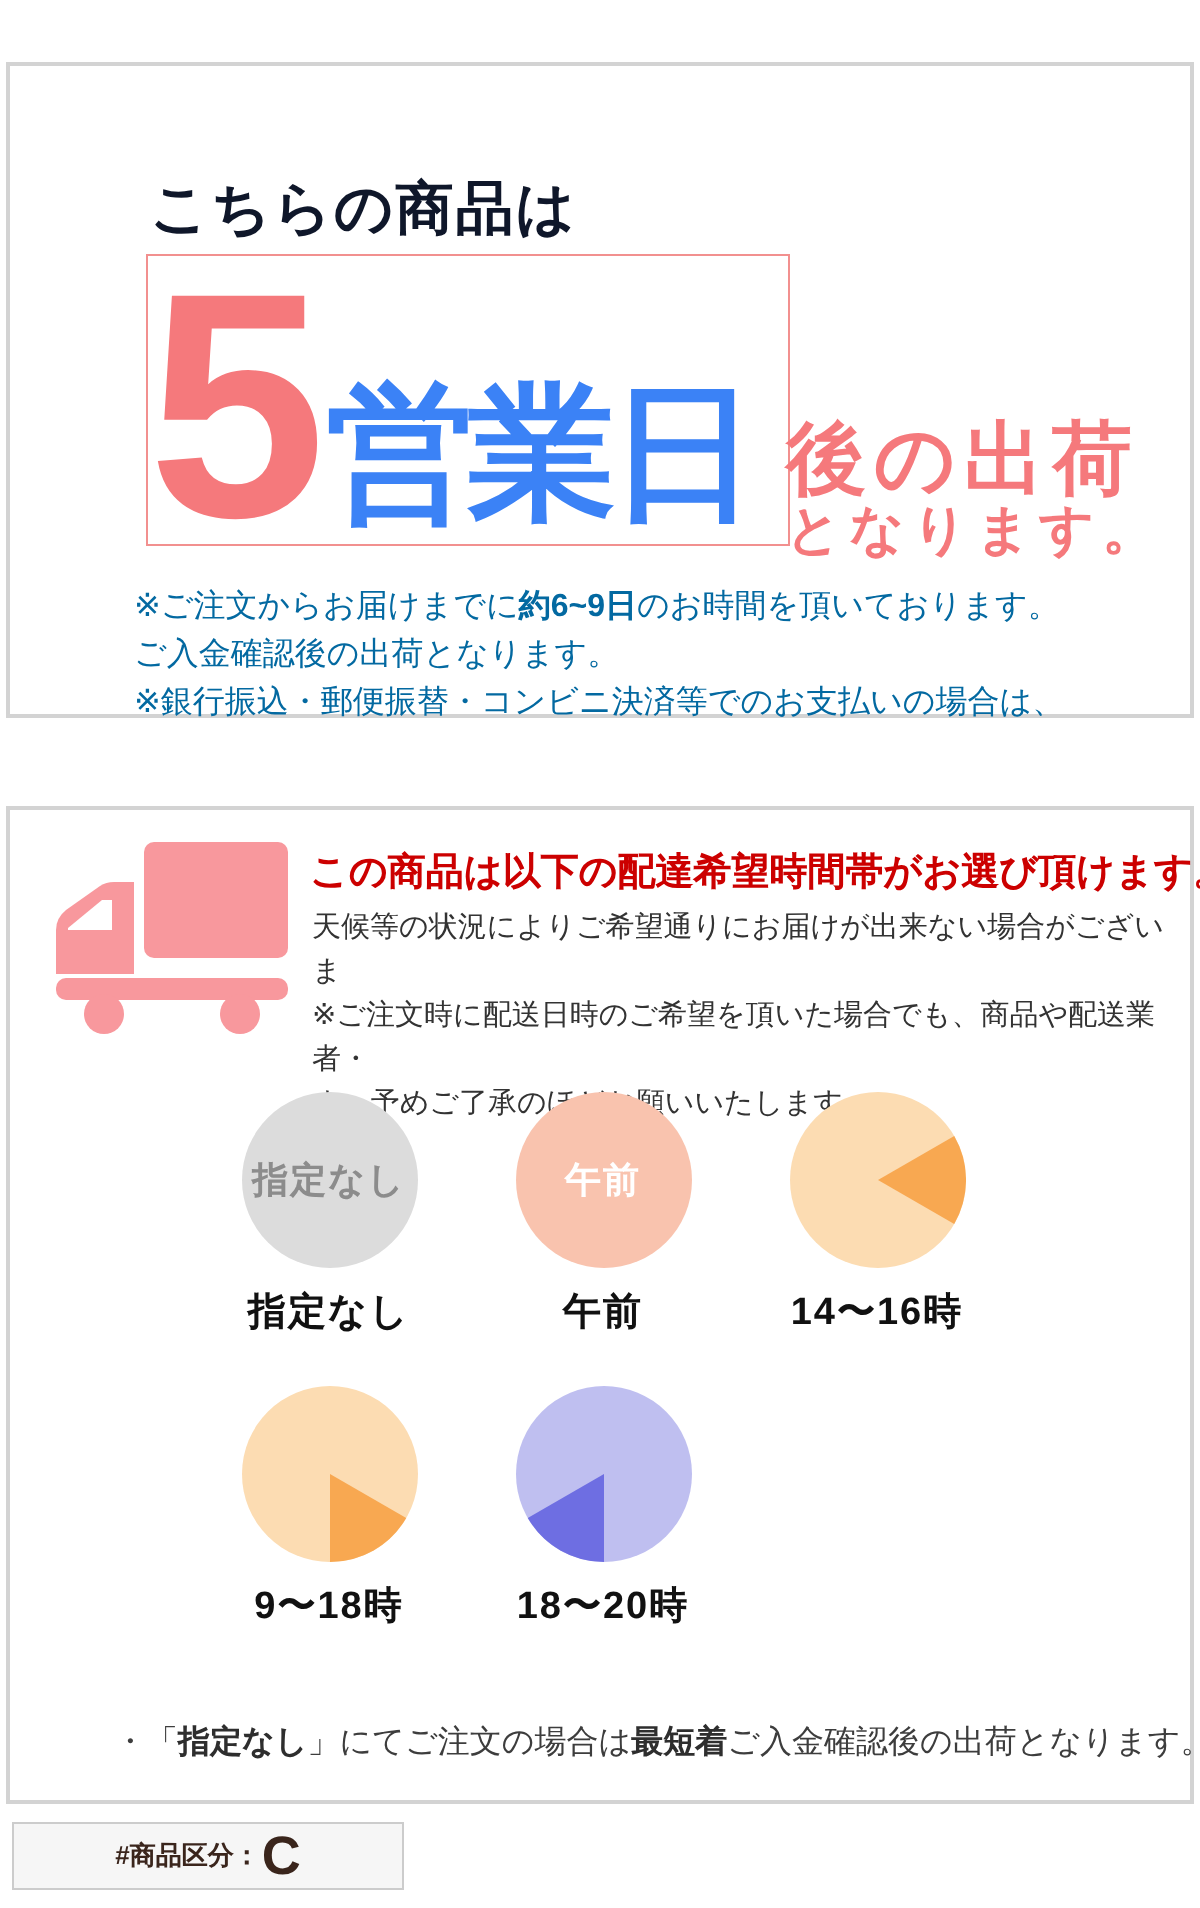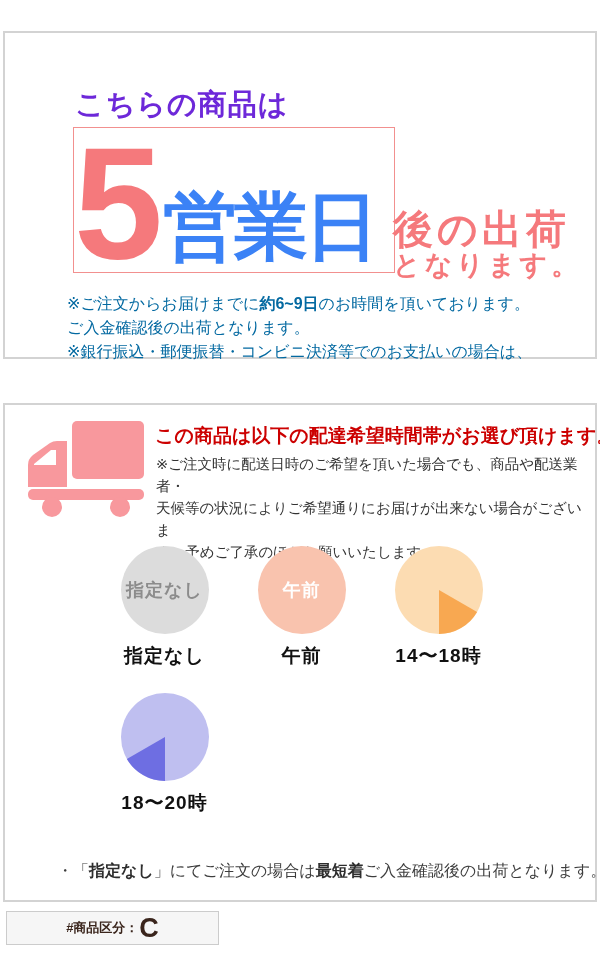--- a/index.html
+++ b/index.html
@@ -4,21 +4,21 @@
 <style>
   * { margin:0; padding:0; box-sizing:border-box; }
   html,body { background:#ffffff; }
   body { font-family:"Liberation Sans","DejaVu Sans",sans-serif; }
   .page { position:relative; width:600px; height:954px; background:#fff; overflow:hidden; }
 
   
   .sec1 { position:absolute; left:3px; top:31px; width:594px; height:328px;
           border:2px solid #d3d3d3; background:#fff; }
   .sec1-heading { position:absolute; left:70px; top:52px; font-size:29px; font-weight:bold;
-                  color:#6d28d9; letter-spacing:1px; }
+                  color:#0f172a; letter-spacing:1px; }
   .days-box { position:absolute; left:68px; top:94px; width:322px; height:146px;
               border:1px solid #f2908f; display:flex; align-items:flex-end; overflow:hidden; }
   .big-number { font-size:160px; line-height:0.82; font-weight:bold; color:#f5797c; margin-bottom:4px; }
   .big-unit   { font-size:74px; line-height:1; font-weight:bold; color:#3b82f6;
                 letter-spacing:-3px; margin-bottom:8px; white-space:nowrap; }
   .suffix { position:absolute; left:388px; top:175px; color:#f5797c; font-weight:bold;font-family:Liberation Serif, serif; }
   .suffix-l1 { font-size:40px; line-height:44px; letter-spacing:4px; white-space:nowrap; }
   .suffix-l2 { font-size:27px; line-height:26px; letter-spacing:4px; white-space:nowrap; }
   .sec1-notes { position:absolute; left:62px; top:259px; width:530px;
                 font-size:16px; line-height:24px; color:#0369a1; }
@@ -37,21 +37,21 @@
   .slot { height:147px; display:flex; flex-direction:column; align-items:center; }
   .slot-circle { position:relative; width:88px; height:88px; }
   .slot-inner { position:absolute; left:0; top:0; width:88px; height:88px;
                 display:flex; align-items:center; justify-content:center;
                 font-size:18px; font-weight:bold; letter-spacing:1px; }
   .slot-label { margin-top:9px; font-size:19px; font-weight:bold; color:#111; letter-spacing:1px; }
   .footnote { position:absolute; left:52px; top:456px; font-size:16px; color:#3d3d3d; white-space:nowrap; }
   .footnote b { font-weight:bold; color:#2e2e2e; }
 
   
-  .footer-badge { position:absolute; left:6px; top:911px; width:213px; height:34px;
+  .footer-badge { position:absolute; left:6px; top:911px; width:196px; height:34px;
                   background:#f6f6f6; border:1px solid #cccccc;
                   display:flex; align-items:center; justify-content:center; }
   .footer-label { font-size:13px; font-weight:bold; color:#3a251c; }
   .footer-value { font-size:27px; font-weight:bold; color:#3a251c; line-height:1; margin-left:1px; }
 </style>
 </head>
 <body>
 
 <div class="page">
 
@@ -82,44 +82,51 @@
       <path d="M47,26 L47,72 L8,72 L8,50 Q8,44 13,40 L30,28 Q33,26 37,26 Z" fill="#f8989d"></path>
       <path d="M14,49 L31,35 L36,35 L36,50 L14,50 Z" fill="#ffffff"></path>
       <rect x="8" y="74" width="116" height="11" rx="5" fill="#f8989d"></rect>
       <circle cx="32" cy="92" r="10" fill="#f8989d"></circle>
       <circle cx="100" cy="92" r="10" fill="#f8989d"></circle>
     </svg>
 
     <div class="sec2-title">この商品は以下の配達希望時間帯がお選び頂けます。</div>
 
     <div class="sec2-desc">
+      <div>天候等の状況によりご希望通りにお届けが出来ない場合がございま</div>
       <div>※ご注文時に配送日時のご希望を頂いた場合でも、商品や配送業者・</div>
-      <div>天候等の状況によりご希望通りにお届けが出来ない場合がございま</div>
       <div>す。予めご了承のほどお願いいたします。</div>
     </div>
 
     <div class="slot-grid">
         <div class="slot">
           <div class="slot-circle"><svg width="88" height="88" viewBox="0 0 88 88">
               <circle cx="44" cy="44" r="44" fill="#dcdcdc"></circle>
             </svg><span class="slot-inner" style="color: rgb(140, 140, 140);">指定なし</span></div>
           <div class="slot-label">指定なし</div>
         </div>
         <div class="slot">
           <div class="slot-circle"><svg width="88" height="88" viewBox="0 0 88 88">
               <circle cx="44" cy="44" r="44" fill="#f9c3ae"></circle>
             </svg><span class="slot-inner" style="color: rgb(255, 255, 255);">午前</span></div>
           <div class="slot-label">午前</div>
         </div>
         <div class="slot">
           <div class="slot-circle"><svg width="88" height="88" viewBox="0 0 88 88">
               <circle cx="44" cy="44" r="44" fill="#fcdcb2"></circle>
+              <path d="M44,44 L82.11,22.00 A44,44 0 0 1 82.11,66.00 Z" fill="#f8a851"></path>
+            </svg></div>
+          <div class="slot-label">14〜16時</div>
+        </div>
+        <div class="slot">
+          <div class="slot-circle"><svg width="88" height="88" viewBox="0 0 88 88">
+              <circle cx="44" cy="44" r="44" fill="#fcdcb2"></circle>
               <path d="M44,44 L82.11,66.00 A44,44 0 0 1 44.00,88.00 Z" fill="#f8a851"></path>
             </svg></div>
-          <div class="slot-label">14〜18時</div>
+          <div class="slot-label">9〜18時</div>
         </div>
         <div class="slot">
           <div class="slot-circle"><svg width="88" height="88" viewBox="0 0 88 88">
               <circle cx="44" cy="44" r="44" fill="#bfbff0"></circle>
               <path d="M44,44 L44.00,88.00 A44,44 0 0 1 5.89,66.00 Z" fill="#6e6ee2"></path>
             </svg></div>
           <div class="slot-label">18〜20時</div>
         </div>
       </div>
 

